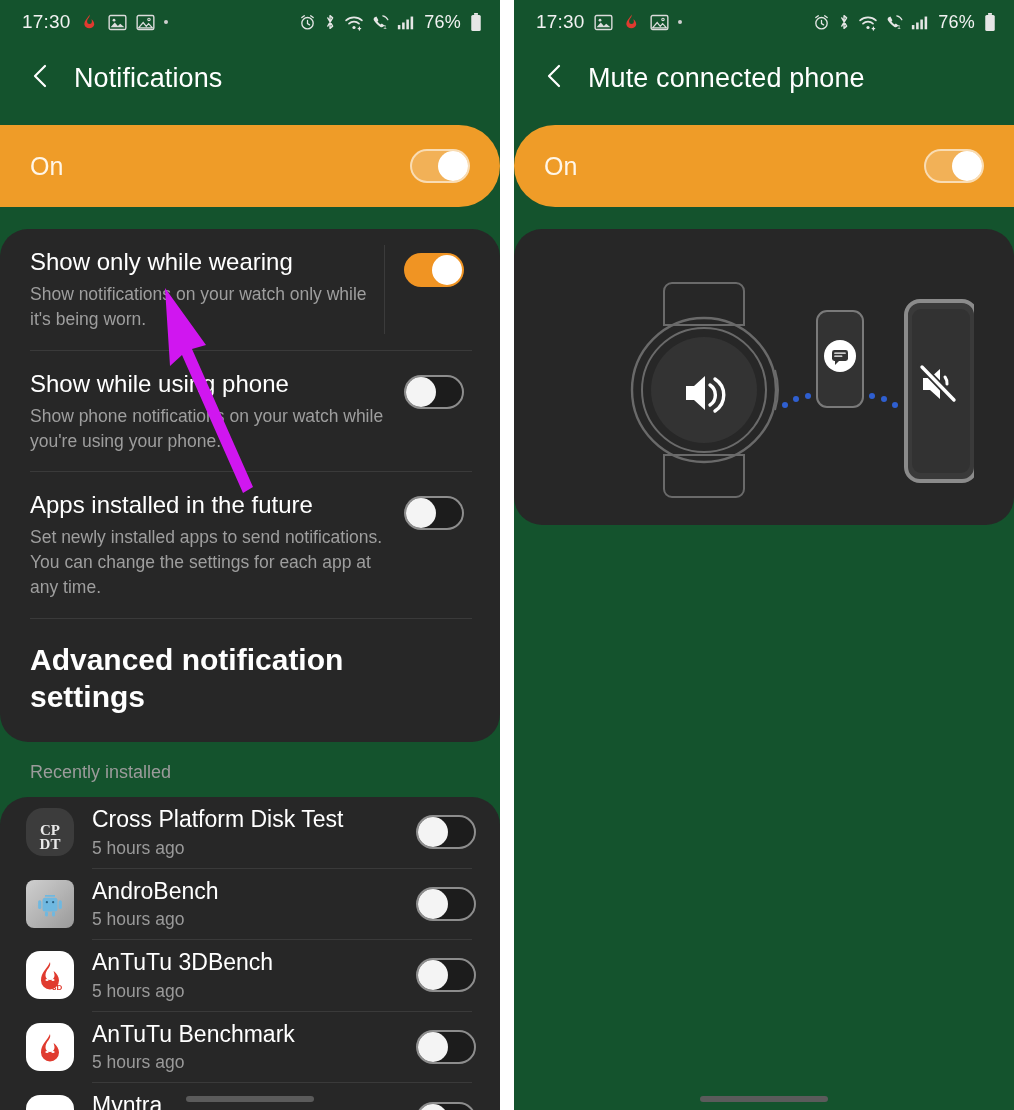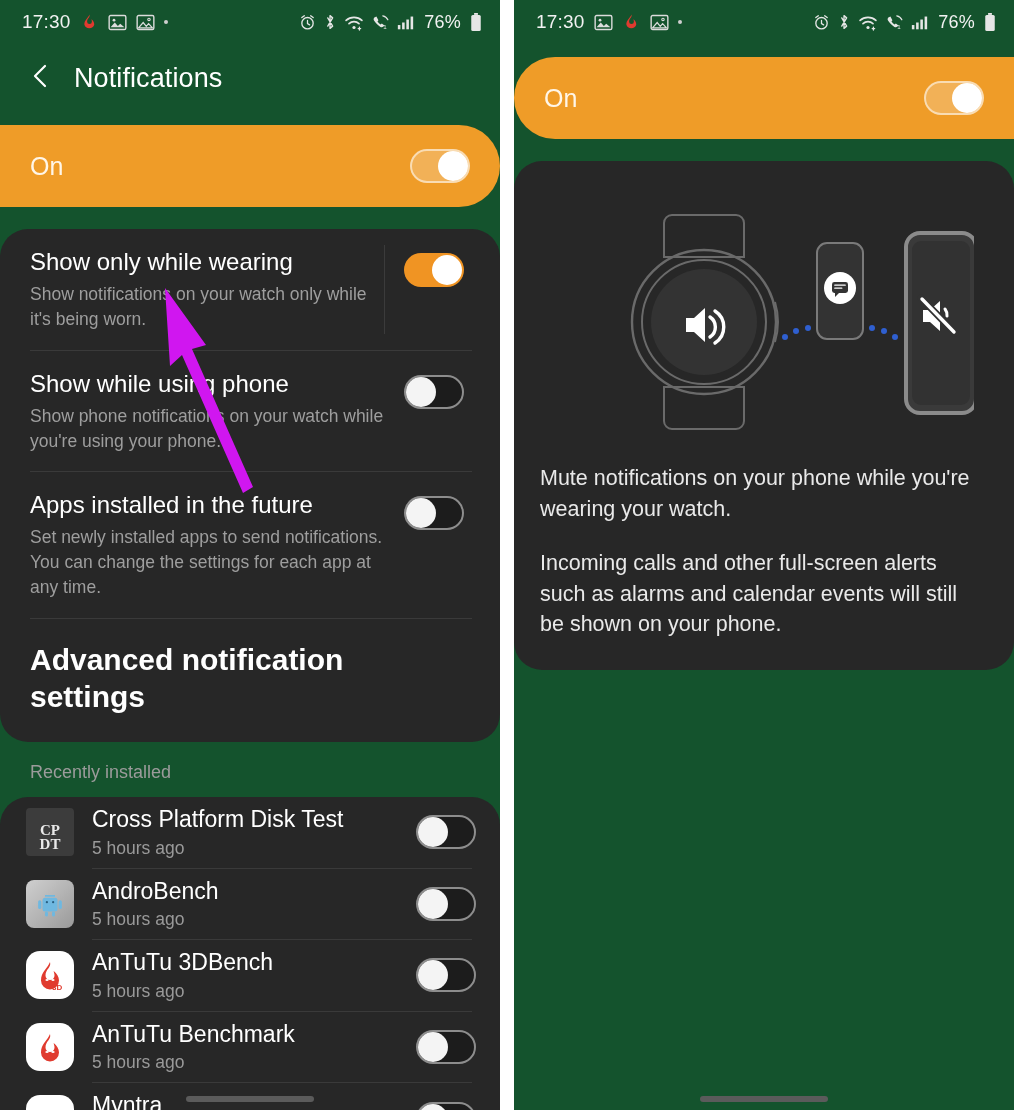--- a/index.html
+++ b/index.html
@@ -79,21 +79,21 @@
   .approw{ display:flex; align-items:center; padding:9px 24px 9px 26px; position:relative; }
   .appicon{ width:48px; height:48px; border-radius:11px; flex:0 0 auto; display:flex; align-items:center;
             justify-content:center; overflow:hidden; margin-right:18px; }
   .appmeta{ flex:1; min-width:0; }
   .appname{ color:#fff; font-size:23px; line-height:1.2; }
   .apptime{ color:#9a9a9a; font-size:17.5px; margin-top:4px; }
   .appsep{ height:1px; background:#3a3a3a; margin-left:92px; margin-right:28px; }
 
   
   .ic-cpdt{ background:#3c3c3c; color:#e9e9e9; font-family:"Liberation Serif", serif;
-            font-size:15px; font-weight:700; line-height:14px; text-align:center; padding-top:9px; border-radius:4px;}
+            font-size:15px; font-weight:700; line-height:14px; text-align:center; padding-top:9px; border-radius:17px;}
   .ic-andro{ background:linear-gradient(135deg,#cfcfcf,#9a9a9a); border-radius:8px; }
   .ic-white{ background:#fff; border-radius:14px; }
 
   
   .hero{ background:#272727; border-radius:28px 0 0 28px; width:500px; margin-top:22px; padding:26px 0 0 0; }
   .panel.right .hero{ border-radius:28px; }
   .illus{ height:270px; display:flex; align-items:center; justify-content:center; }
   .hero-text{ padding:6px 28px 30px 26px; }
   .hero-text p{ color:#e9e9e9; font-size:21.5px; line-height:1.42; }
   .hero-text p + p{ margin-top:24px; }
@@ -427,20 +427,30 @@
         <span class="sb-batt-text">76%</span>
         <span class="ico">
           <svg width="12" height="19" viewBox="0 0 12 20">
               <rect x="4" y="0" width="4" height="2" fill="#e6e6e6"></rect>
               <rect x="1" y="2" width="10" height="17" rx="1.6" fill="#e6e6e6"></rect>
             </svg>
         </span>
       </div>
     </div>
 
+    <div class="appbar">
+      <div class="back">
+        <span>
+          <svg width="22" height="26" viewBox="0 0 22 26">
+              <path d="M15 3L5 13l10 10" fill="none" stroke="#ffffff" stroke-width="2.2" stroke-linecap="round" stroke-linejoin="round"></path>
+            </svg>
+        </span>
+      </div>
+      <div class="appbar-title">Mute connected phone</div>
+    </div>
 
     <div class="master">
       <span class="master-label">On</span>
       <span class="sw on-light">
         <span class="track"></span>
           <span class="knob"></span>
       </span>
     </div>
 
     <div class="hero">
@@ -488,23 +498,19 @@
             <rect x="358" y="44" width="58" height="164" rx="9" fill="#323232"></rect>
           </g>
           <g transform="translate(367,104)">
             <path d="M2 9 h7 l10 -9 v30 l-10 -9 h-7 z" fill="#ffffff"></path>
             <path d="M24 8 a10 10 0 0 1 2 7" fill="none" stroke="#ffffff" stroke-width="3" stroke-linecap="round"></path>
             <path d="M0 -3 L34 32" stroke="#323232" stroke-width="7" stroke-linecap="round"></path>
             <path d="M1 -2 L33 31" stroke="#ffffff" stroke-width="3.4" stroke-linecap="round"></path>
           </g>
         </svg>
       </div>
-      <div class="hero-text">
-        <p>Mute notifications on your phone while you're wearing your watch.</p>
-        <p>Incoming calls and other full-screen alerts such as alarms and calendar events will still be shown on your phone.</p>
-      </div>
     </div>
 
     <div class="handle">
         <i></i>
       </div>
   </div>
 </div>
 
 </body></html>

